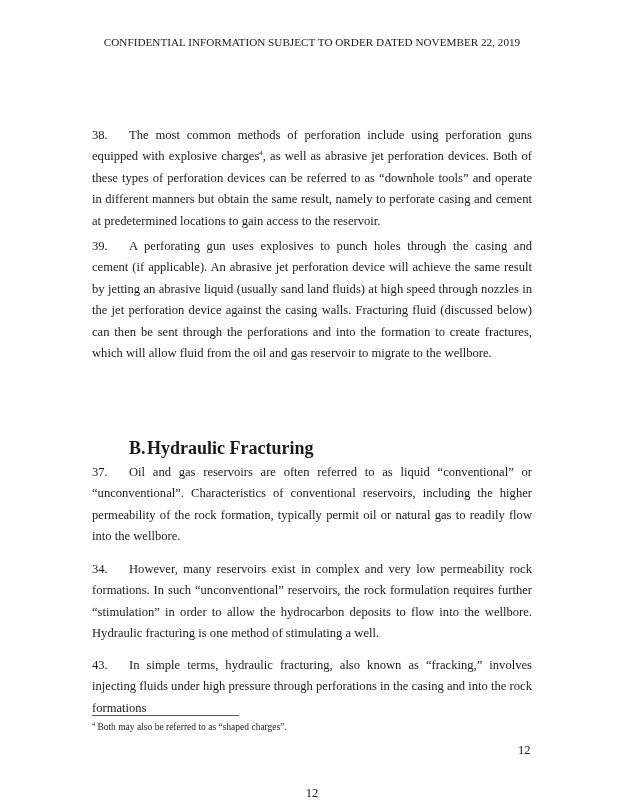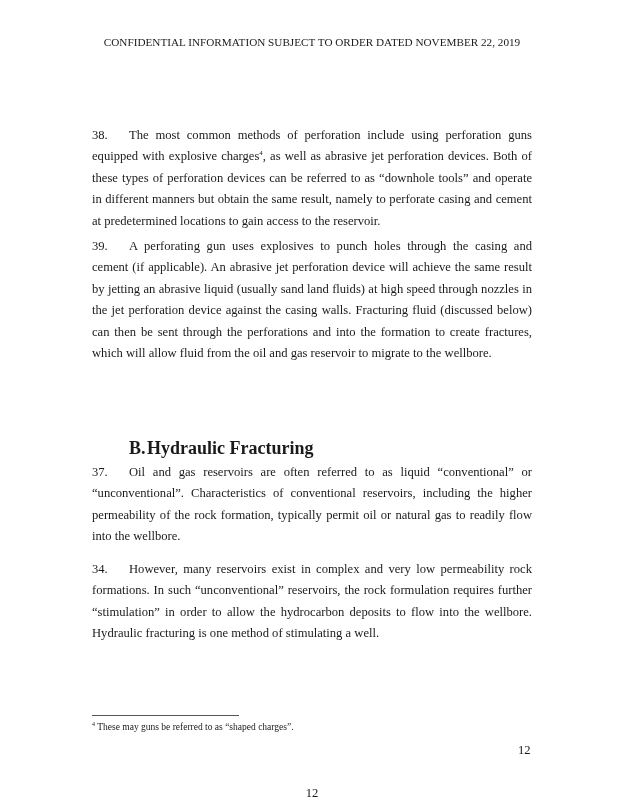--- a/index.html
+++ b/index.html
@@ -113,24 +113,27 @@
   </div>
 
   <div class="body-text" style="top:462px;">
     <p class="para"><span class="pnum">37.</span><span>Oil and gas reservoirs are often referred to as liquid “conventional” or “unconventional”. Characteristics of conventional reservoirs, including the higher permeability of the rock formation, typically permit oil or natural gas to readily flow into the wellbore.</span></p>
   </div>
 
   <div class="body-text" style="top:559px;">
     <p class="para"><span class="pnum">34.</span><span>However, many reservoirs exist in complex and very low permeability rock formations. In such “unconventional” reservoirs, the rock formulation requires further “stimulation” in order to allow the hydrocarbon deposits to flow into the wellbore. Hydraulic fracturing is one method of stimulating a well.</span></p>
   </div>
 
+  <div class="body-text" style="top:655px;">
+    <p class="para"><span class="pnum">43.</span><span>In simple terms, hydraulic fracturing, also known as “fracking,” involves injecting fluids under high pressure through perforations in the casing and into the rock formations</span></p>
+  </div>
 
   <div class="fn-rule"></div>
 
   <div class="footnote">
-    <sup>4</sup> <span>These may guns be referred to as “shaped charges”.</span>
+    <sup>4</sup> <span>Both may also be referred to as “shaped charges”.</span>
   </div>
 
   <div class="pagenum-right">12</div>
 
   <div class="pagenum-center">12</div>
 
 </div>
 
 </body></html>

